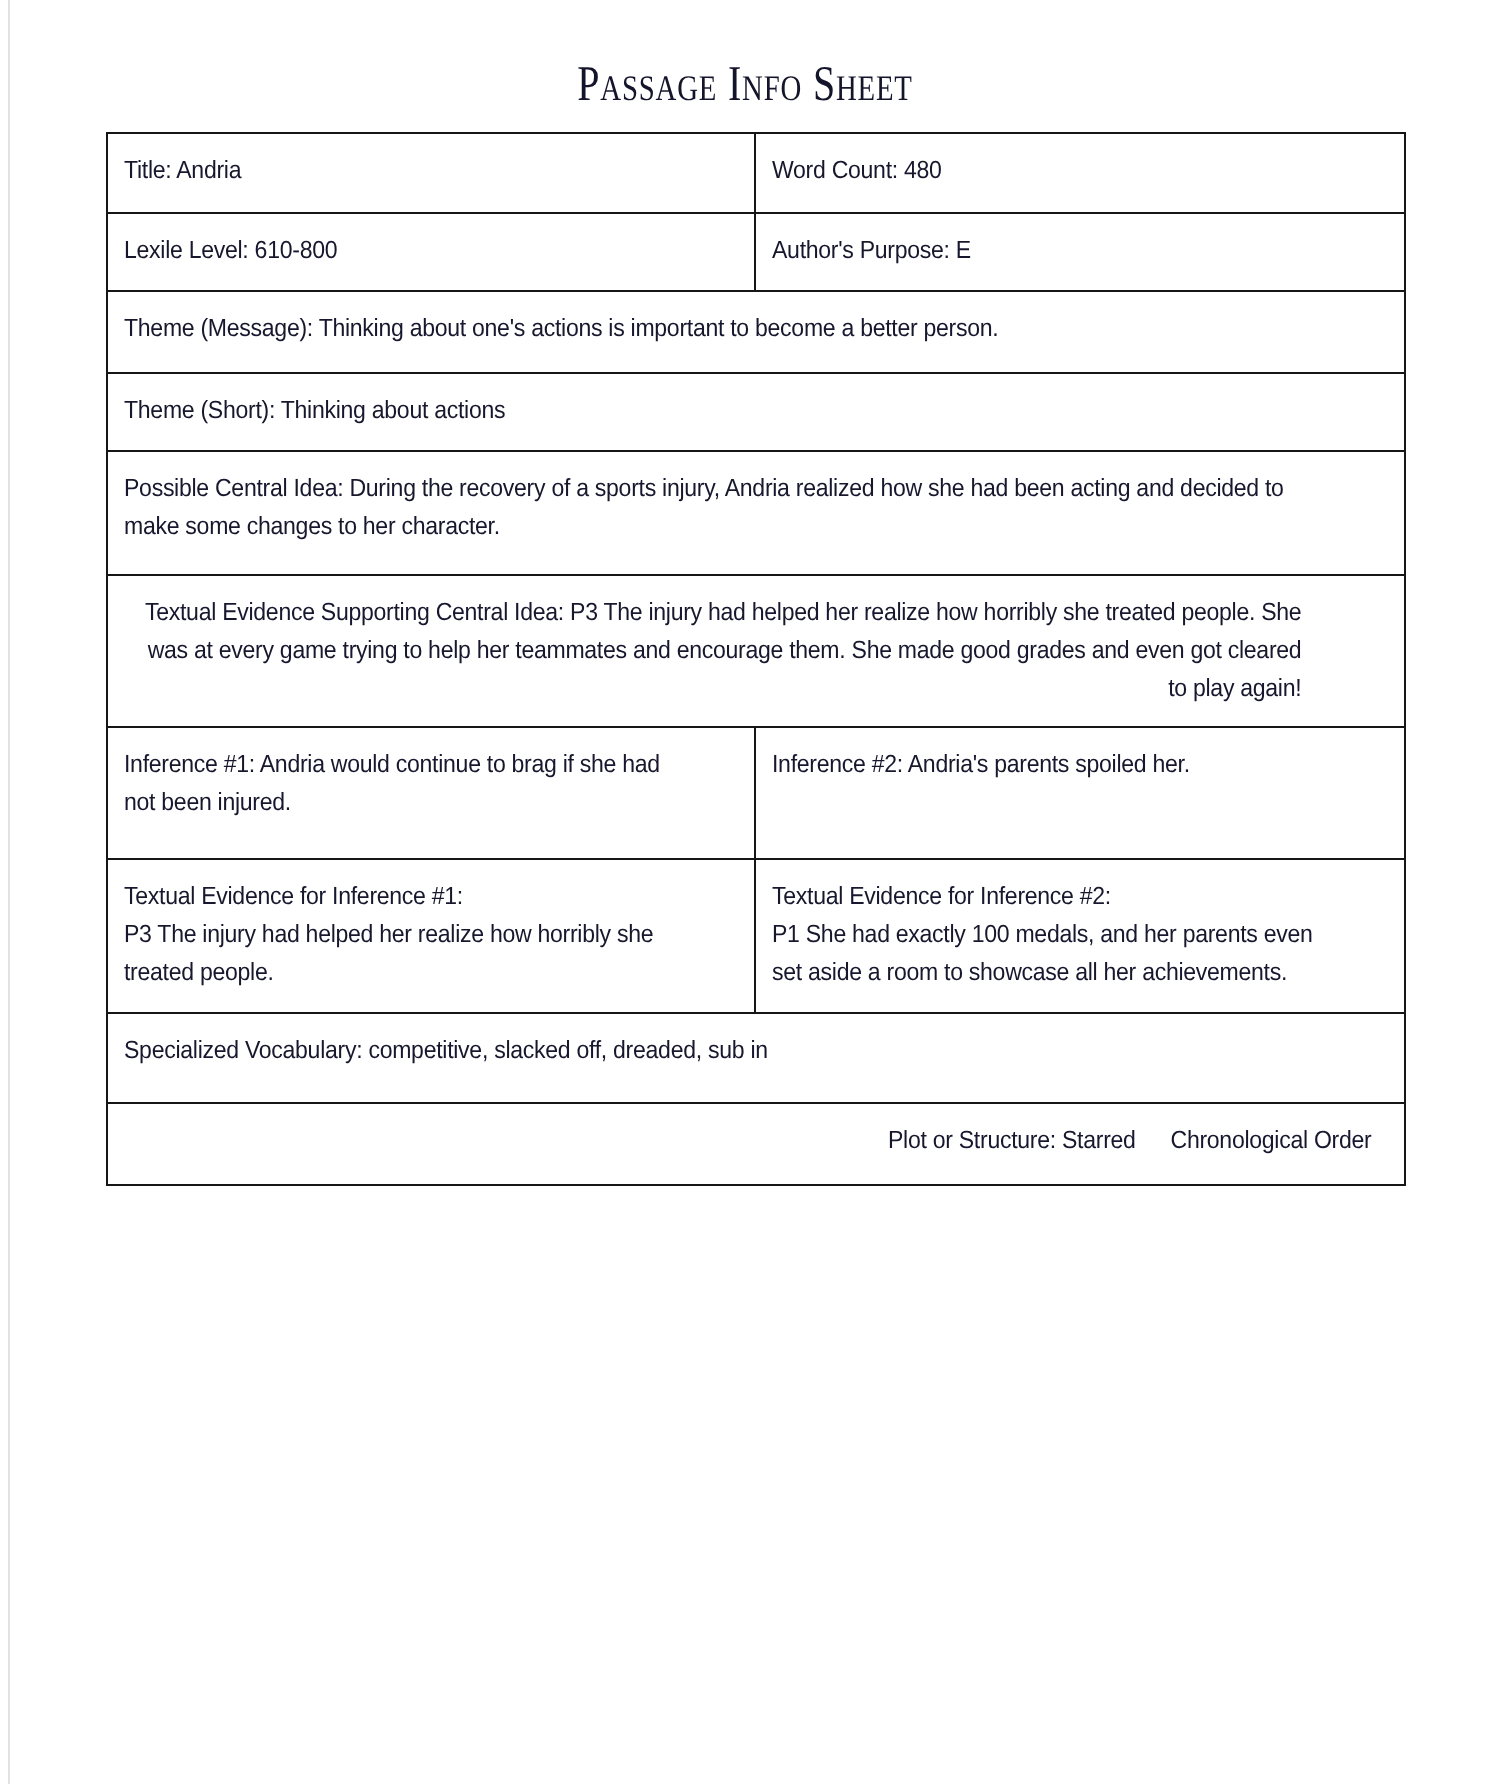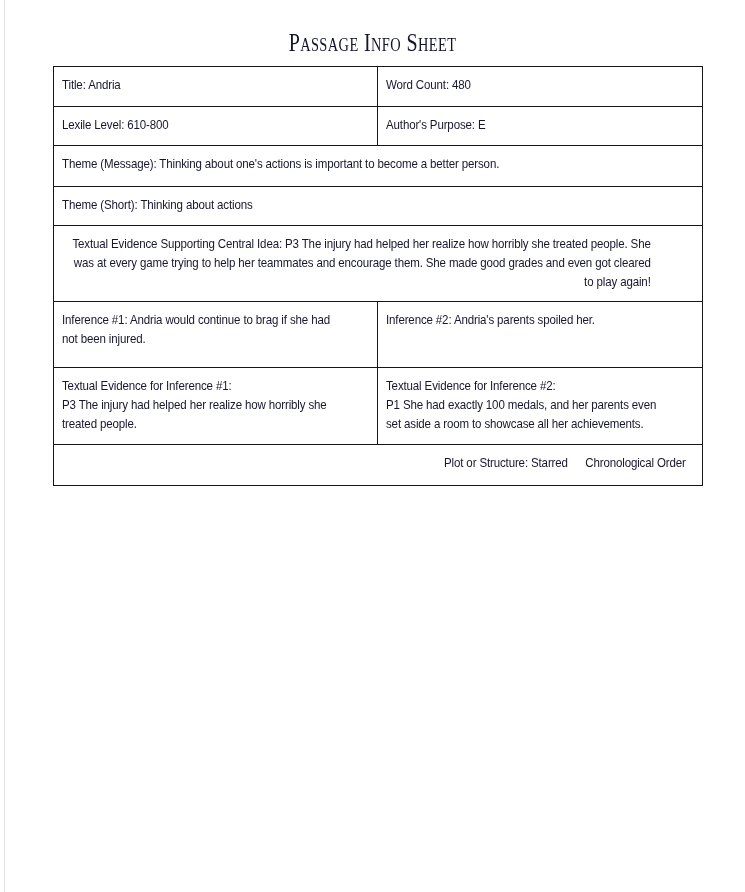--- a/index.html
+++ b/index.html
@@ -134,20 +134,25 @@
       </td>
     </tr>
 
     <tr>
       <td class="h-39" colspan="2">
         <span class="cell-txt">Theme (Short):  Thinking about actions</span>
       </td>
     </tr>
 
 
+    <tr>
+      <td class="h-62" colspan="2">
+        <span class="cell-txt">Possible Central Idea:  During the recovery of a sports injury, Andria realized how she had been acting and decided to make some changes to her character.</span>
+      </td>
+    </tr>
 
     <tr>
       <td class="h-58" colspan="2">
         <span class="cell-txt">Textual Evidence Supporting Central Idea: P3 The injury had helped her realize how horribly she treated people. She was at every game trying to help her teammates and encourage them. She made good grades and even got cleared to play again!</span>
       </td>
     </tr>
 
     <tr>
       <td class="col-left h-66">
         <span class="cell-txt">Inference #1:  Andria would continue to brag if she had not been injured.</span>
@@ -161,20 +166,25 @@
       <td class="col-left h-77">
         <span class="cell-txt nowrap-pre">Textual Evidence for Inference #1:
 P3 The injury had helped her realize how horribly she treated people.</span>
       </td>
       <td class="col-right h-77">
         <span class="cell-txt nowrap-pre">Textual Evidence for Inference #2:
 P1 She had exactly 100 medals, and her parents even set aside a room to showcase all her achievements.</span>
       </td>
     </tr>
 
+    <tr>
+      <td class="h-45" colspan="2">
+        <span class="cell-txt">Specialized Vocabulary:  competitive, slacked off, dreaded, sub in</span>
+      </td>
+    </tr>
 
     <tr>
       <td class="h-41" colspan="2">
         <div class="plot-row-inner">
           <span class="plot-left">Plot or Structure:  Starred</span>
           <span class="plot-right">Chronological Order</span>
         </div>
       </td>
     </tr>
 

